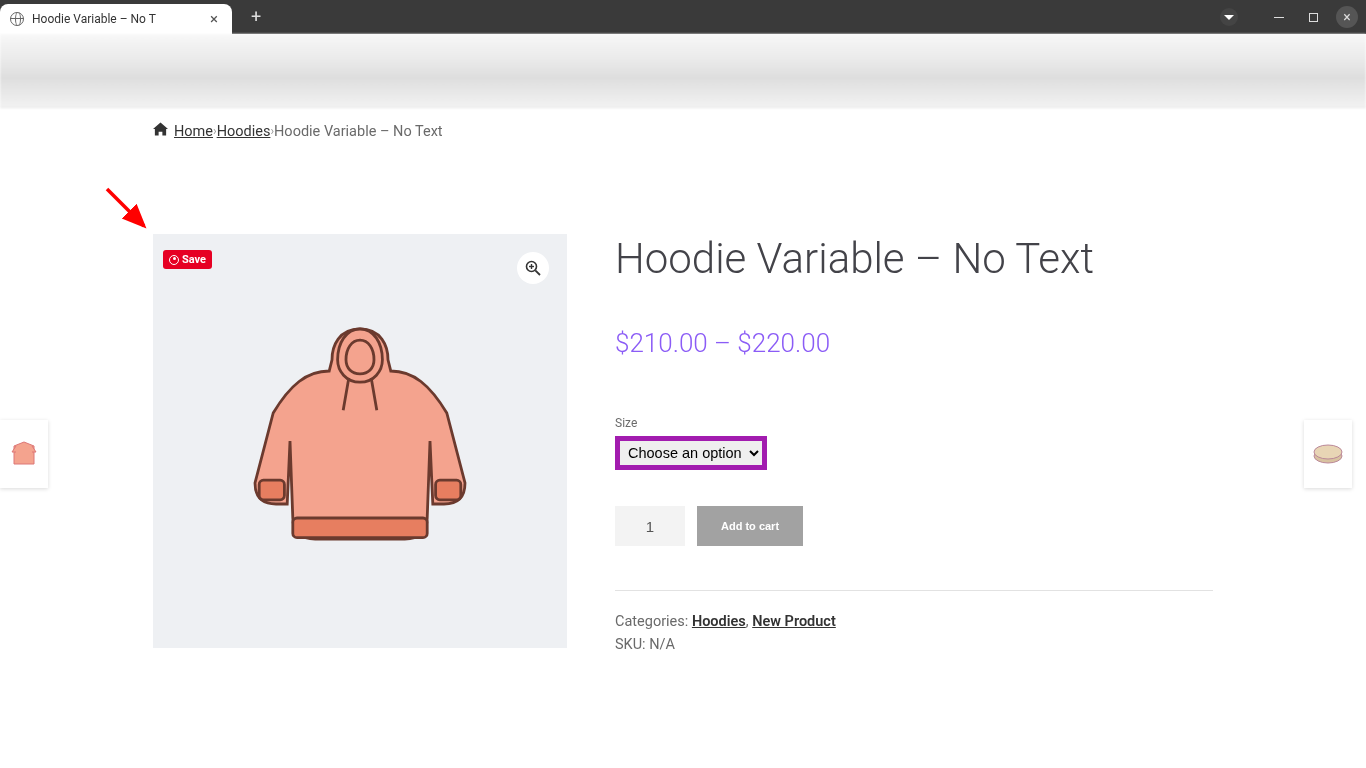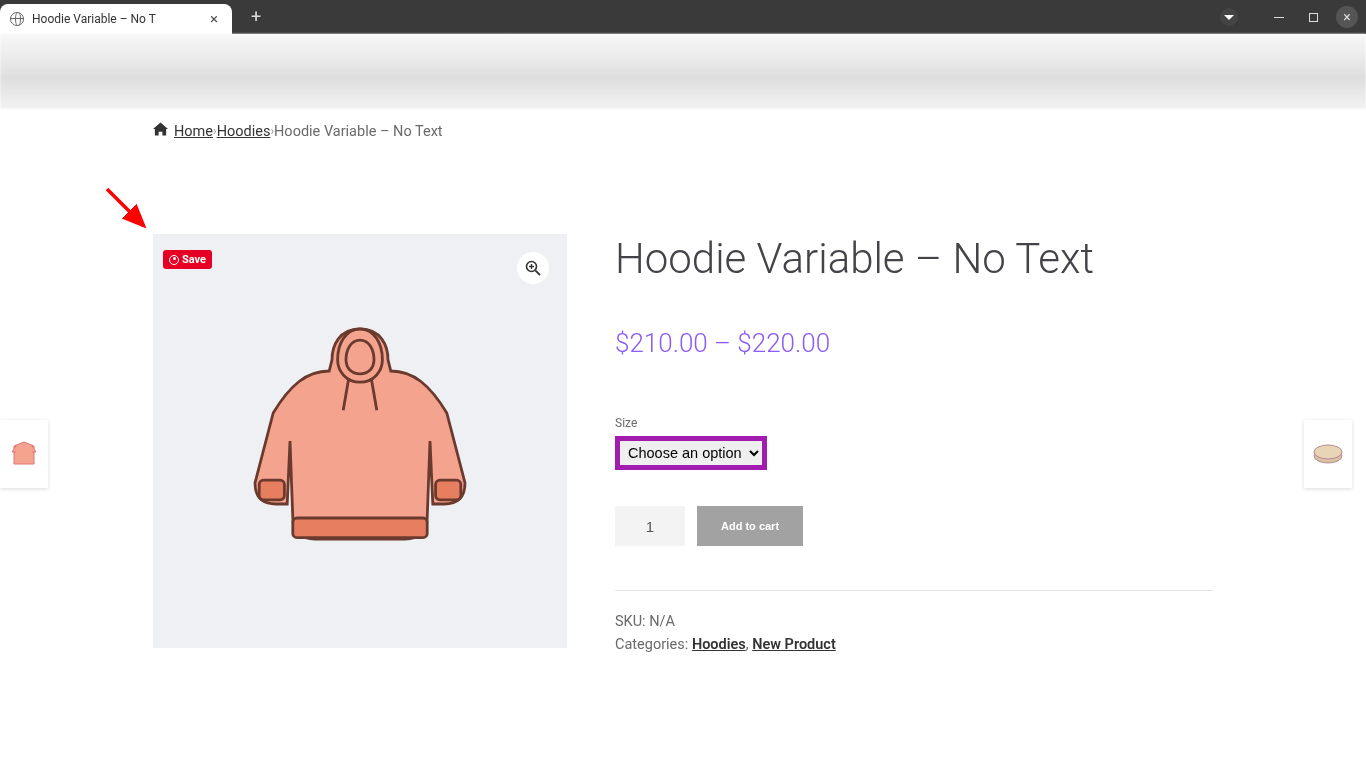--- a/index.html
+++ b/index.html
@@ -371,24 +371,24 @@
           </select>
         </div>
 
         <div class="cart-row">
           <input class="qty-input" type="text" value="1" style="">
           <button class="add-to-cart">Add to cart</button>
         </div>
 
         <div class="meta">
           <div class="meta-row">
-            <span>SKU: </span><span>N/A</span>
+            <span>Categories: </span><a href="#">Hoodies</a><span>, </span><a href="#">New Product</a>
           </div>
           <div class="meta-row">
-            <span>Categories: </span><a href="#">Hoodies</a><span>, </span><a href="#">New Product</a>
+            <span>SKU: </span><span>N/A</span>
           </div>
         </div>
       </div>
     </div>
 
   </div>
 
   <svg class="arrow-annot" width="60" height="60">
     <defs>
         <marker id="ah" markerWidth="8" markerHeight="8" refX="6" refY="3" orient="auto">

